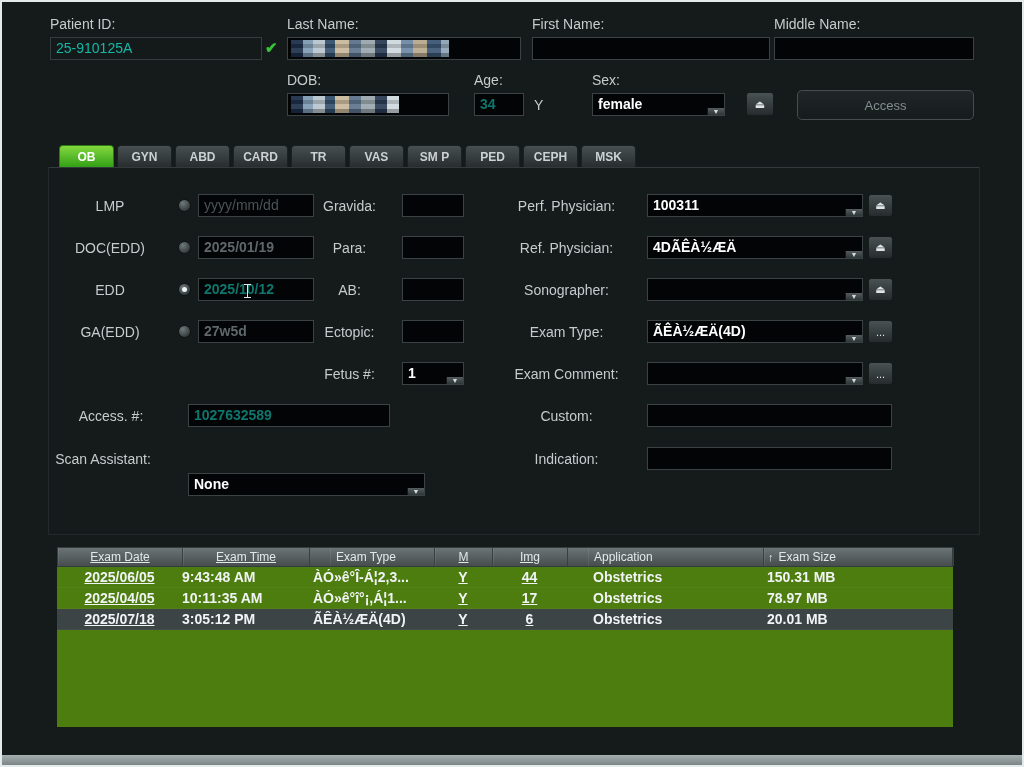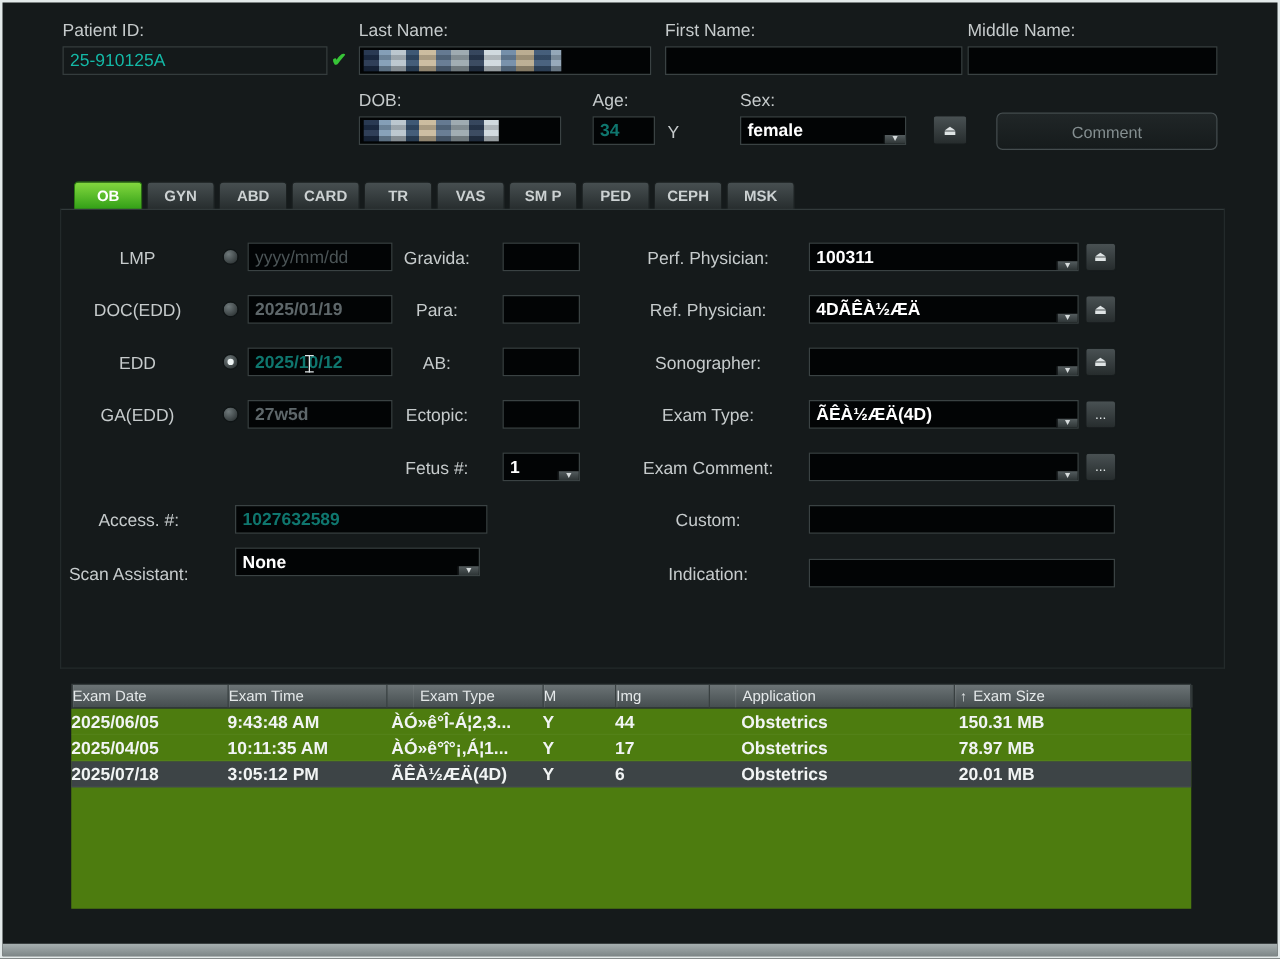--- a/index.html
+++ b/index.html
@@ -59,21 +59,21 @@
   .grid-head { position:absolute; left:55px; top:545px; width:896px; height:20px; display:grid;
                grid-template-columns:125px 127px 125px 58px 75px 196px 190px;
                background:linear-gradient(#6b7375,#454d4f); border:1px solid #353c3d; }
   .th { font-size:12px; color:#e4e8e9; line-height:18px; border-right:1px solid #394041;
         box-shadow:inset 1px 0 0 rgba(255,255,255,.08); overflow:hidden; white-space:nowrap; }
   .tbody { position:absolute; left:55px; top:565px; width:896px; height:160px; background:#4d7c0f; }
   .tr { display:grid; grid-template-columns:125px 127px 125px 58px 75px 196px 190px; height:21px;
         color:#f1f4f4; font-size:14px; font-weight:bold; align-items:center; border-bottom:1px solid rgba(255,255,255,.04); }
   .tr.selected { background:#3d4446; }
   .td { overflow:hidden; white-space:nowrap; }
-  .ta-c { text-align:left; }
+  .ta-c { text-align:center;text-decoration:underline; }
   .ta-r { text-align:left; padding-right:12px; }
   .pl4 { padding-left:4px; } .pl6 { padding-left:6px;margin-left:20px; }
 
   .bottombar { position:absolute; left:0; right:0; bottom:0; height:10px; background:linear-gradient(#a7b0b1,#7c8586); }
   .sort-arrow { font-size:11px; margin:0 5px 0 4px; }
 </style>
 </head>
 <body>
 
 <div class="screen">
@@ -105,21 +105,21 @@
   <div class="lbl" style="left:590px;top:70px">Sex:</div>
   <div class="combo" style="left:590px;top:91px;width:133px">
     <span class="cv">female</span>
     <span class="arr">▼</span>
   </div>
   <div class="sq" style="left:744px;top:90px;width:28px;height:24px">
     <span>⏏</span>
   </div>
 
   <div class="btn-search">
-    <span>Comment</span>
+    <span>Access</span>
   </div>
 
   <div class="tabs">
     <div class="tab active">OB</div>
     <div class="tab">GYN</div>
     <div class="tab">ABD</div>
     <div class="tab">CARD</div>
     <div class="tab">TR</div>
     <div class="tab">VAS</div>
     <div class="tab">SM P</div>
@@ -144,21 +144,21 @@
   <div class="ibeam" style="left:245px;top:282px"></div>
 
   <div class="rlbl" style="left:48px;top:322px;width:120px">GA(EDD)</div>
   <div class="radio" style="left:176px;top:323px"></div>
   <div class="field dim" style="left:196px;top:318px;width:116px">27w5d</div>
 
   <div class="rlbl" style="left:40px;top:406px;width:138px">Access. #:</div>
   <div class="field" style="left:186px;top:402px;width:202px">1027632589</div>
 
   <div class="rlbl" style="left:24px;top:449px;width:154px">Scan Assistant:</div>
-  <div class="combo" style="left:186px;top:436px;width:196px">
+  <div class="combo" style="left:186px;top:471px;width:237px">
     <span class="cv">None</span>
     <span class="arr">▼</span>
   </div>
 
   <div class="rlbl" style="left:300px;top:196px;width:95px">Gravida:</div>
   <div class="field" style="left:400px;top:192px;width:62px"></div>
 
   <div class="rlbl" style="left:300px;top:238px;width:95px">Para:</div>
   <div class="field" style="left:400px;top:234px;width:62px"></div>
 

